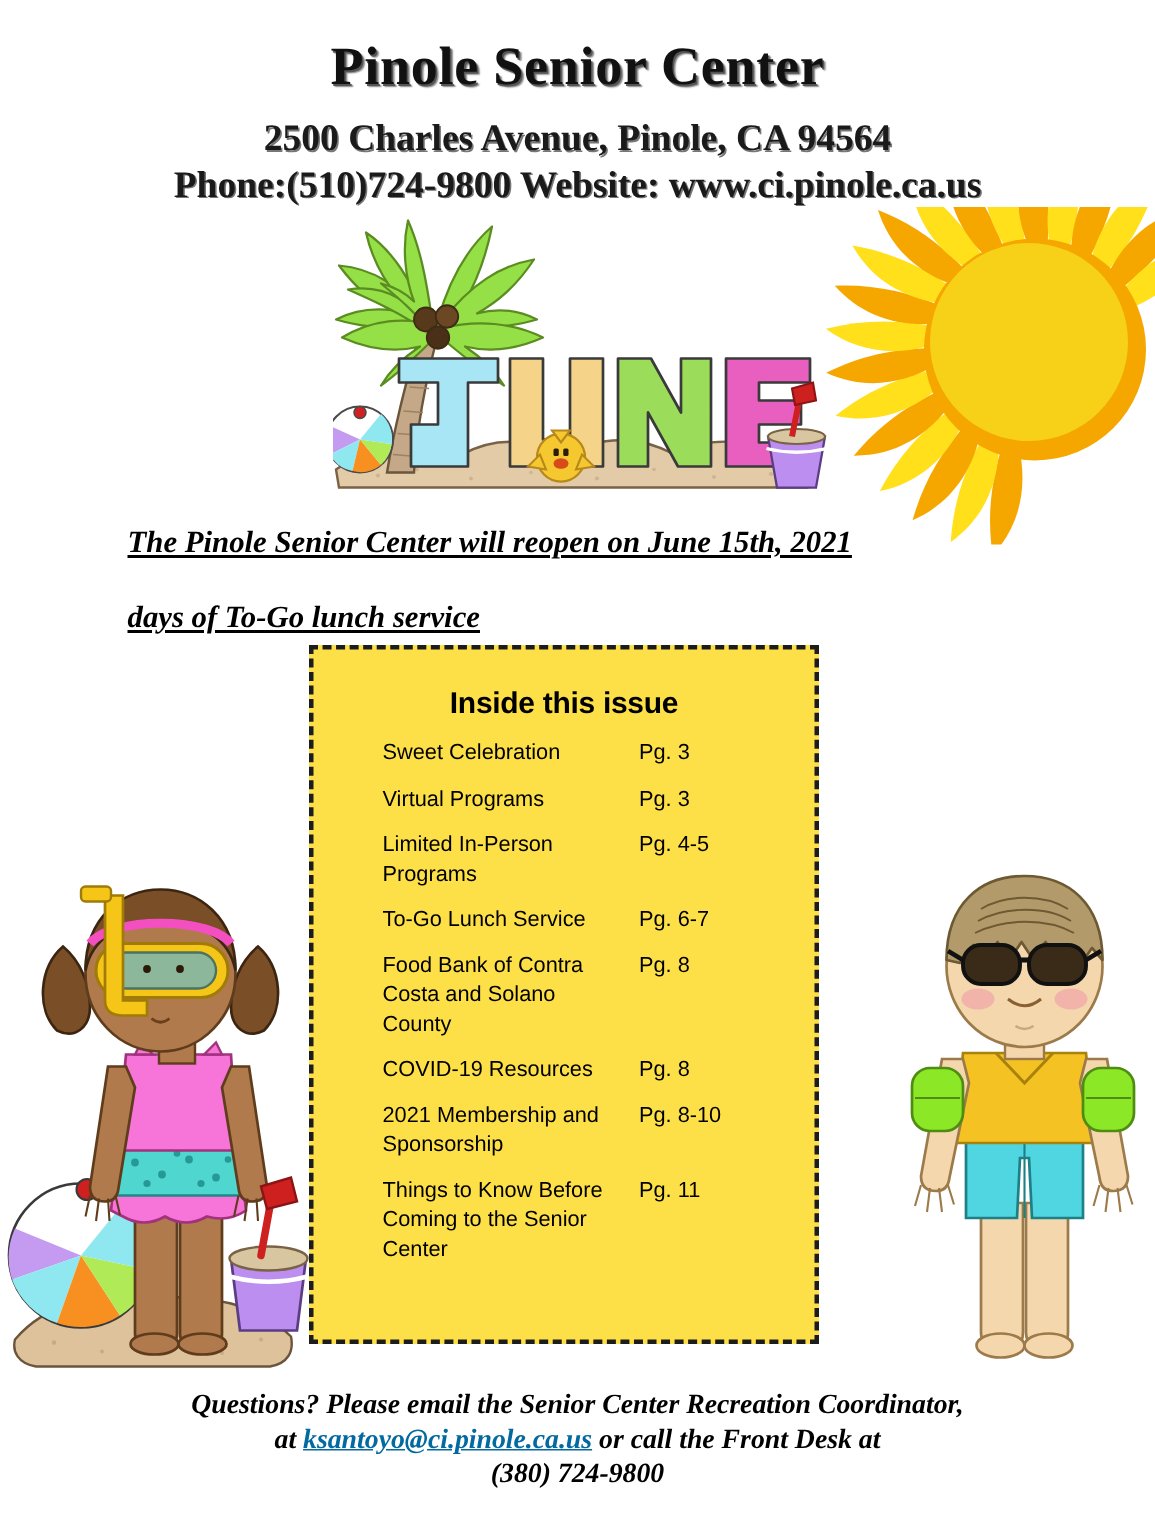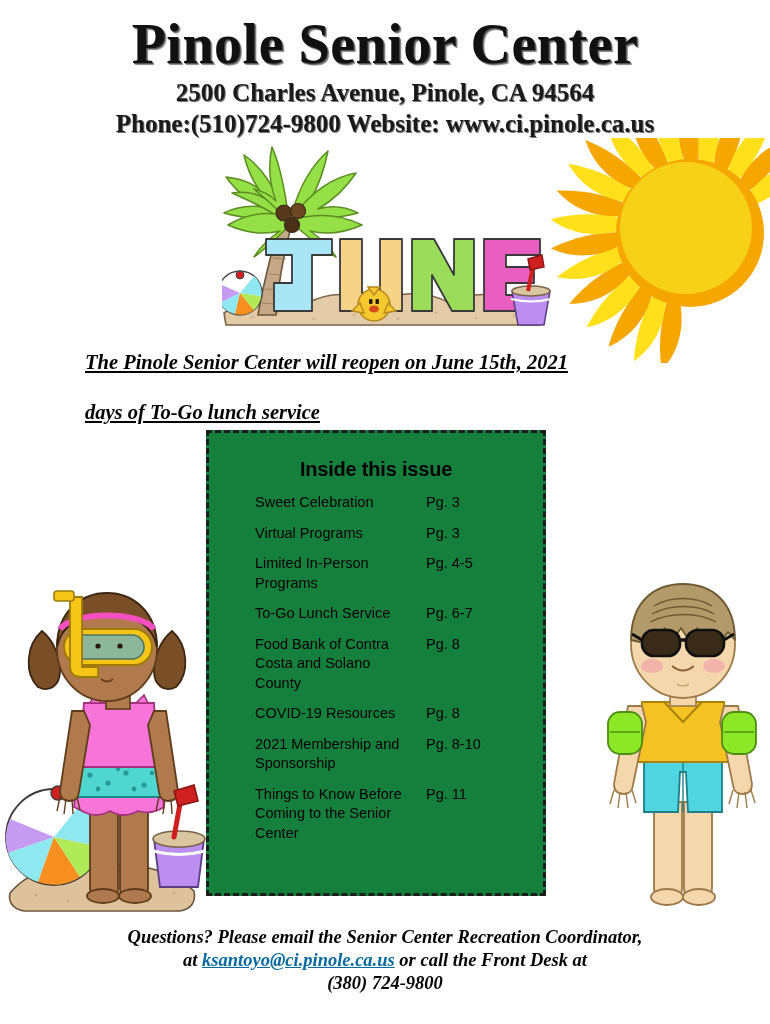--- a/index.html
+++ b/index.html
@@ -21,21 +21,21 @@
   .masthead {
     position: absolute;
     top: 0; left: 0;
     width: 770px;
     text-align: center;
     z-index: 30;
   }
   .masthead-title {
     font-family: "Liberation Serif", serif;
     font-weight: bold;
-    font-size: 56px;
+    font-size: 36px;
     line-height: 64px;
     letter-spacing: 0.5px;
     margin-top: 12px;
     color: #111;
     text-shadow:
        1px 1px 0 #555,
        2px 2px 1px #888,
       -1px -1px 0 #ffffff;
   }
   .masthead-address {
@@ -93,21 +93,21 @@
     text-underline-offset: 2px;
   }
 
   
   .toc-box {
     position: absolute;
     left: 206px; top: 430px;
     width: 340px; height: 466px;
     box-sizing: border-box;
     border: 3px dashed #1c1c1c;
-    background: #15803d;
+    background: #fde047;
     z-index: 25;
   }
   .toc-heading {
     text-align: center;
     font-family: "Liberation Sans", sans-serif;
     font-weight: bold;
     font-size: 20px;
     line-height: 24px;
     margin-top: 24px;
     margin-bottom: 12px;

